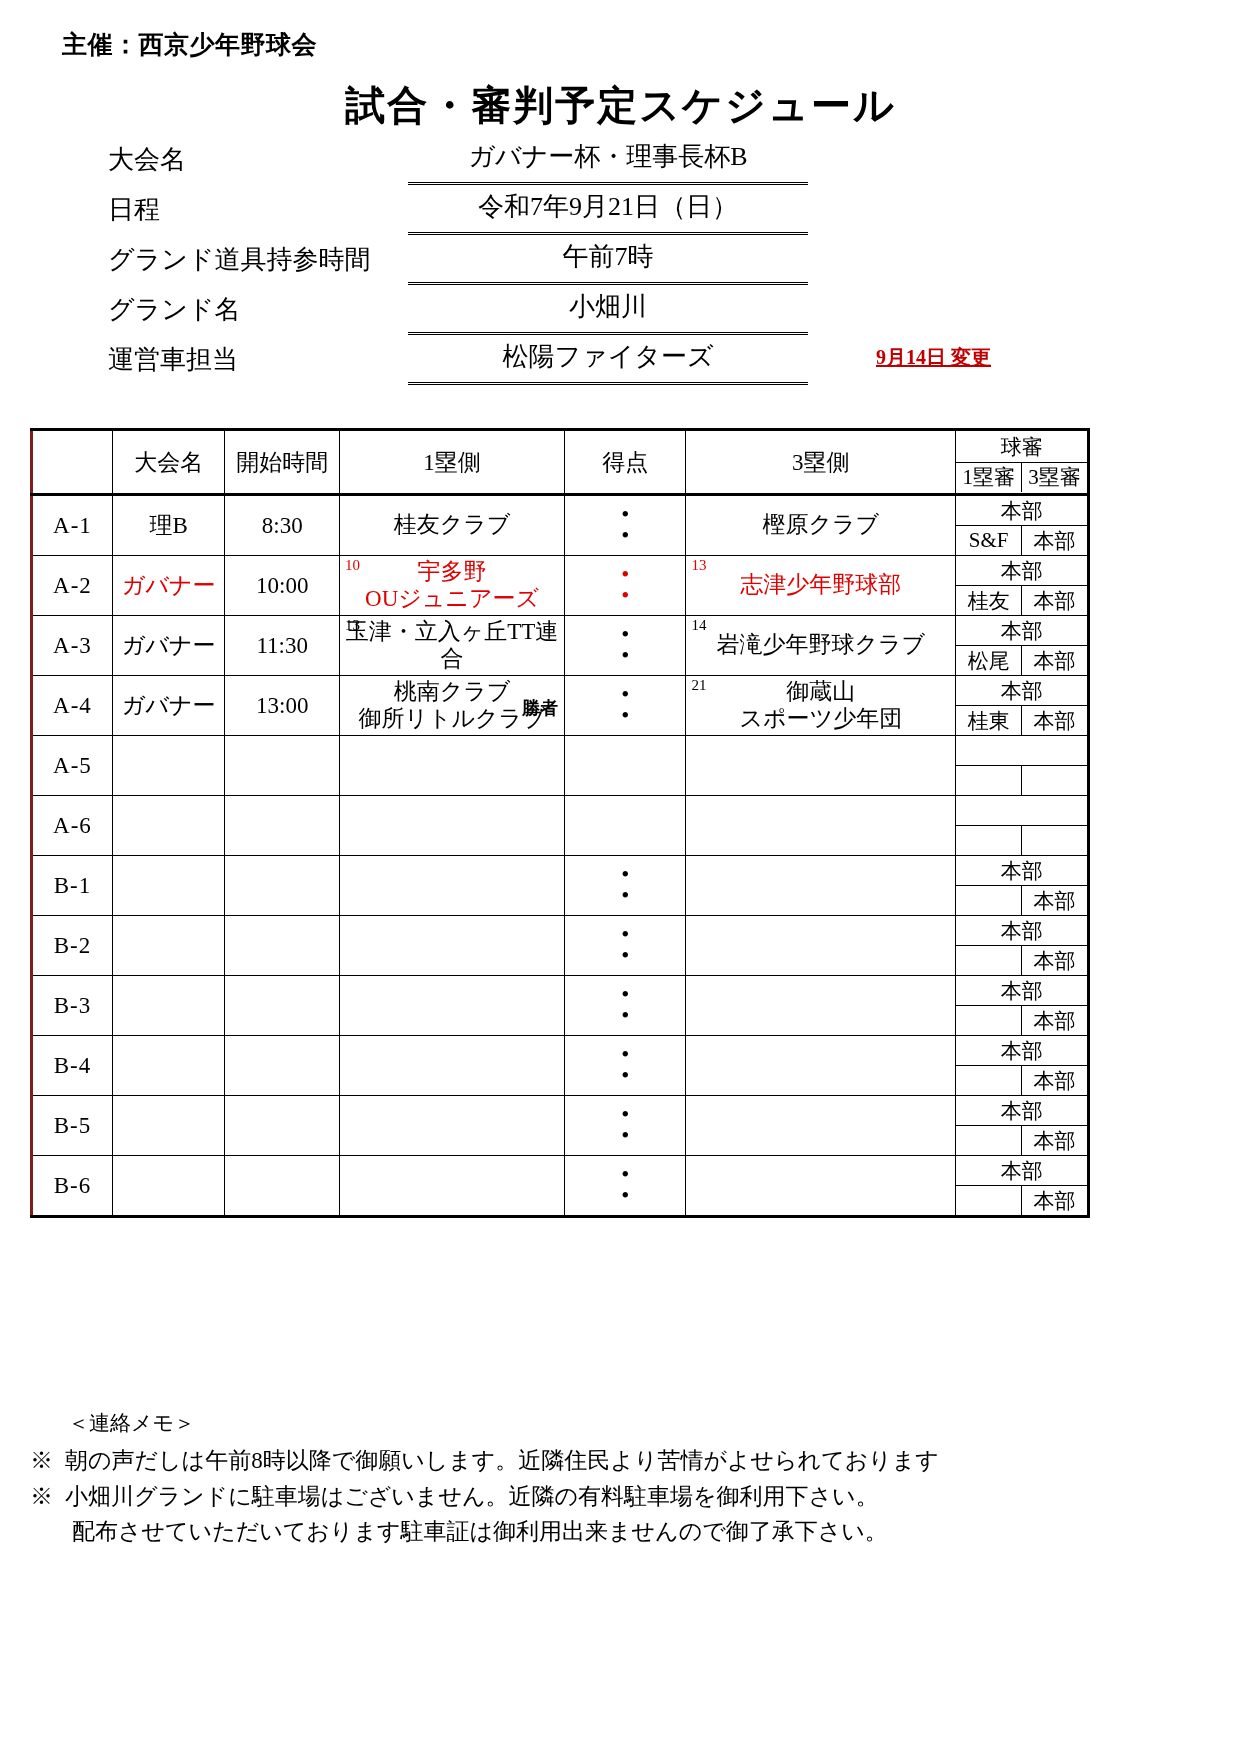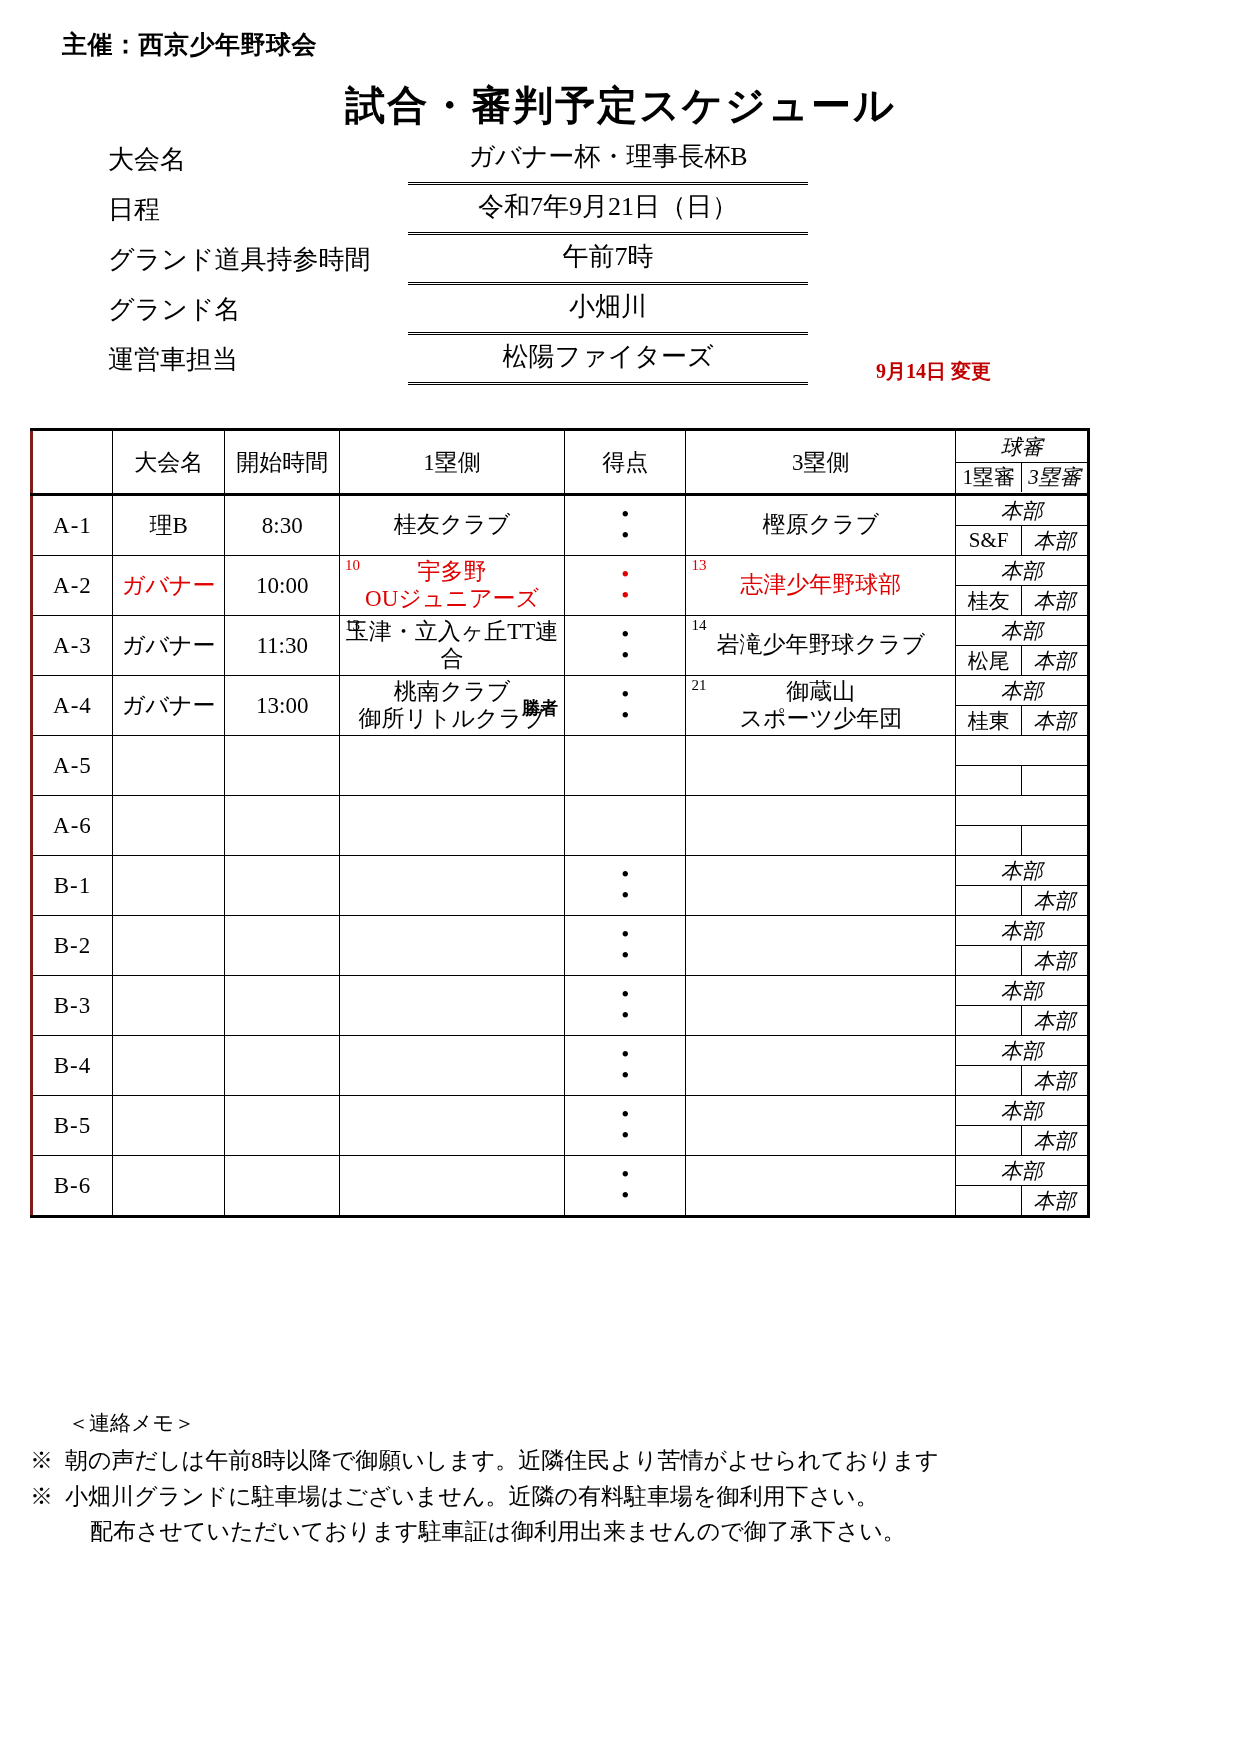--- a/index.html
+++ b/index.html
@@ -73,25 +73,26 @@
     display: block;
     width: 100%;
     text-align: center;
     font-size: 26px;
     line-height: 38px;
     white-space: nowrap;
   }
   .info-note {
     position: absolute;
     left: 876px;
-    top: 20px;
+    top: 6px;
     font-size: 20px;
     color: #c00000;
     font-weight: bold;
     white-space: nowrap;
+    text-decoration: underline;
   }
 
   
   .sched-table {
     position: absolute;
     left: 30px;
     top: 428px;
     border-collapse: collapse;
     table-layout: fixed;
     width: 1060px;
@@ -162,21 +163,21 @@
   }
   .ump-inner td {
     border: 1px solid #000;
     border-top: 0;
     border-bottom: 0;
     height: 29px;
     font-size: 21px;
   }
   .ump-inner tr.top td { border-bottom: 1px solid #000; }
   .ump-inner td.noleft { border-left: 0; }
-  .ump-inner td.noright { border-right: 0; font-style: italic; }
+  .ump-inner td.noright { border-right: 0; }
 
   
   .notes {
     position: absolute;
     left: 30px;
     top: 1408px;
     width: 1100px;
     font-size: 23px;
     line-height: 1.45;
   }
@@ -184,21 +185,21 @@
     margin-left: 38px;
     margin-bottom: 6px;
     font-size: 21px;
   }
   .notes .note-line {
     margin-bottom: 2px;
     white-space: nowrap;
   }
   .notes .note-mark { margin-right: 12px; }
   .notes .note-sub {
-    margin-left: 60px;
+    margin-left: 42px;
     white-space: nowrap;
   }
 
   .footer {
     position: absolute;
     left: 0;
     top: 1620px;
     width: 1241px;
     text-align: center;
     font-size: 28px;

